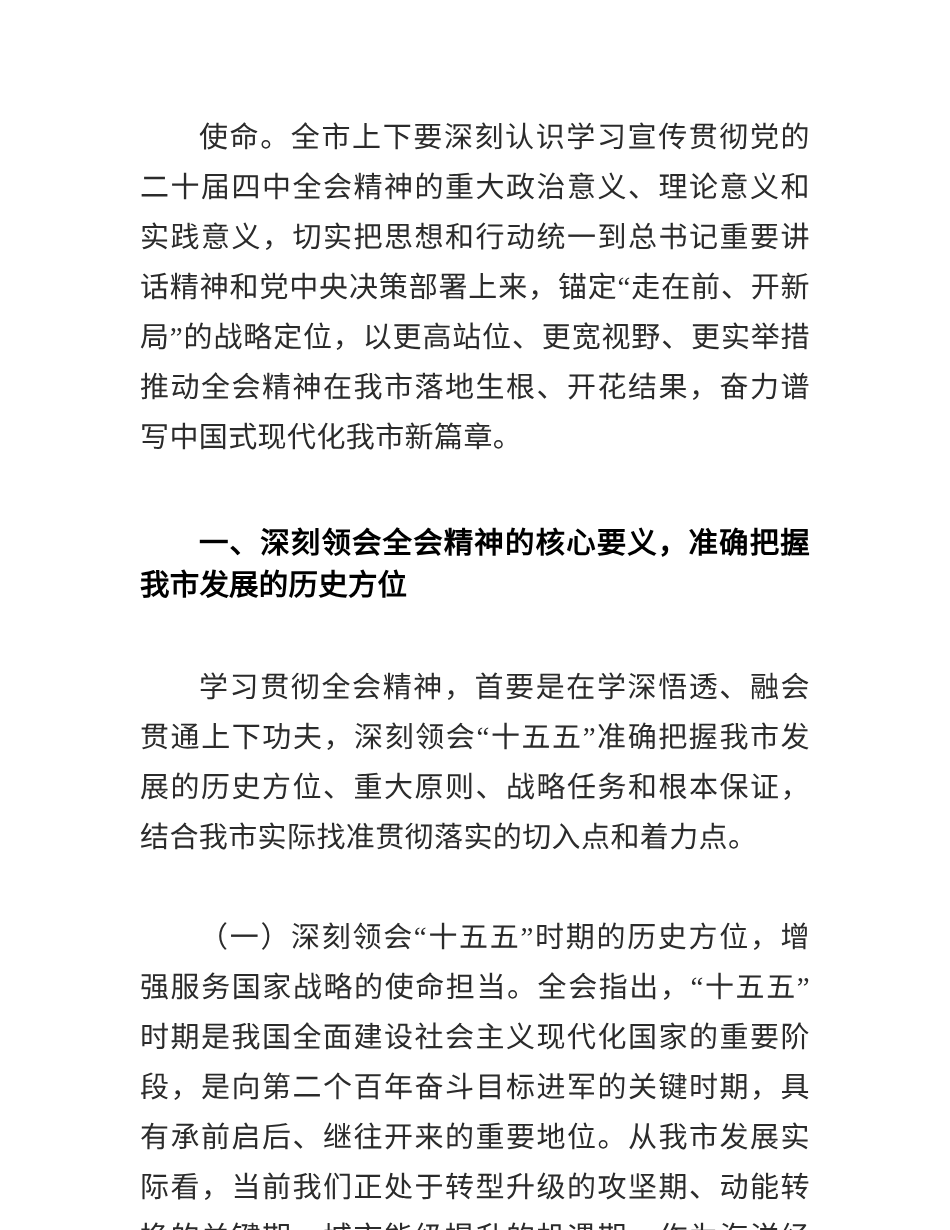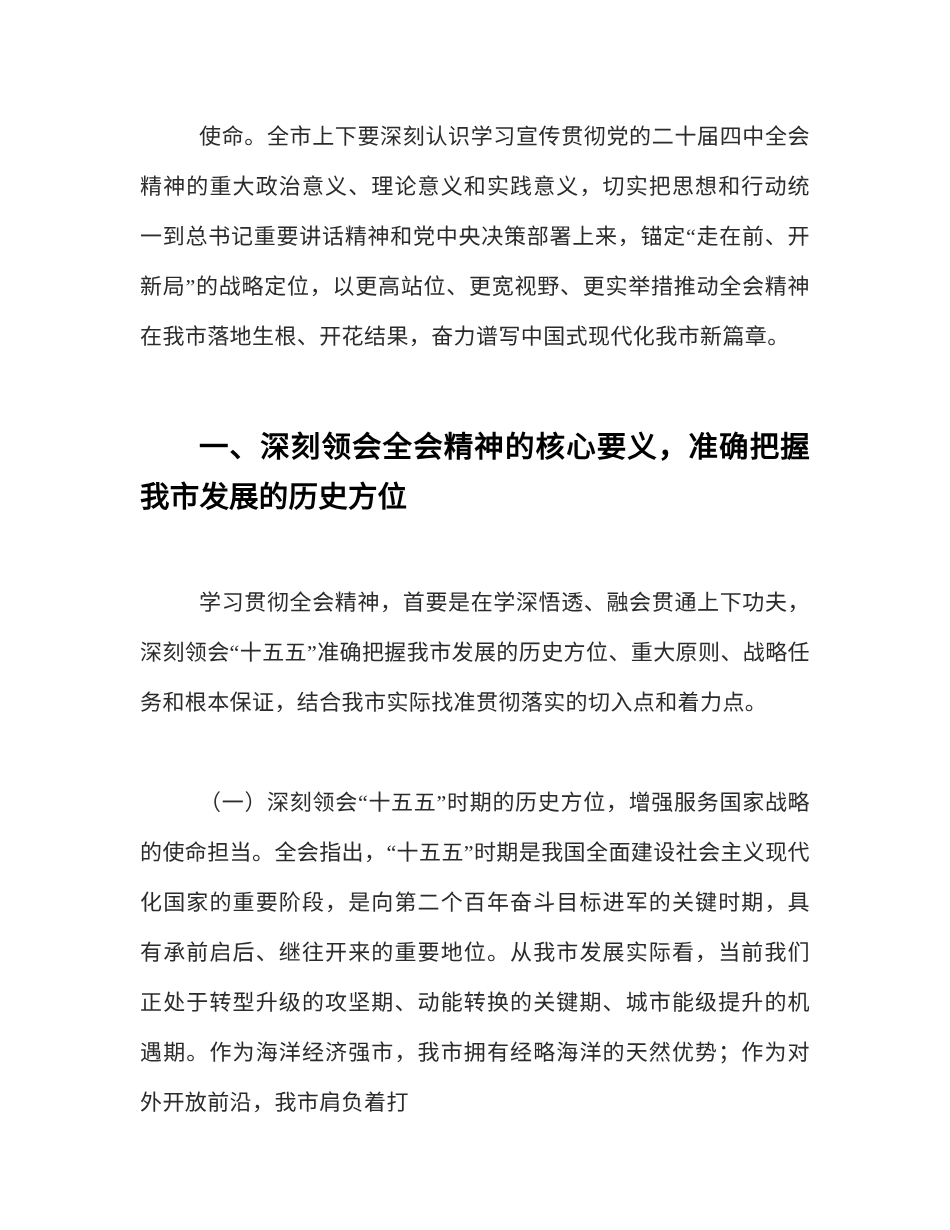--- a/index.html
+++ b/index.html
@@ -24,21 +24,21 @@
     padding: 112px 140px 0 140px;
   }
 
   .doc-body {
     width: 670px;
   }
 
   
   .para {
     font-family: "Liberation Serif", "DejaVu Serif", serif;
-    font-size: 22px;
+    font-size: 29px;
     line-height: 50px;
     color: #2b2b2b;
     text-align: justify;
     text-justify: inter-ideograph;
     text-indent: 59px;
     margin: 0 0 10px 0;
     letter-spacing: 0.4px;
     font-weight: 400;
   }
 
@@ -54,21 +54,21 @@
     height: 56px;
   }
   .block-gap-sm {
     height: 50px;
   }
 
   
   .heading {
     font-family: "Liberation Sans", "DejaVu Sans", sans-serif;
     font-size: 29.5px;
-    line-height: 50px;
+    line-height: 42px;
     color: #000000;
     font-weight: 700;
     text-align: justify;
     text-justify: inter-ideograph;
     text-indent: 59px;
     margin: 0;
     letter-spacing: 0.2px;
   }
 </style>
 </head>

